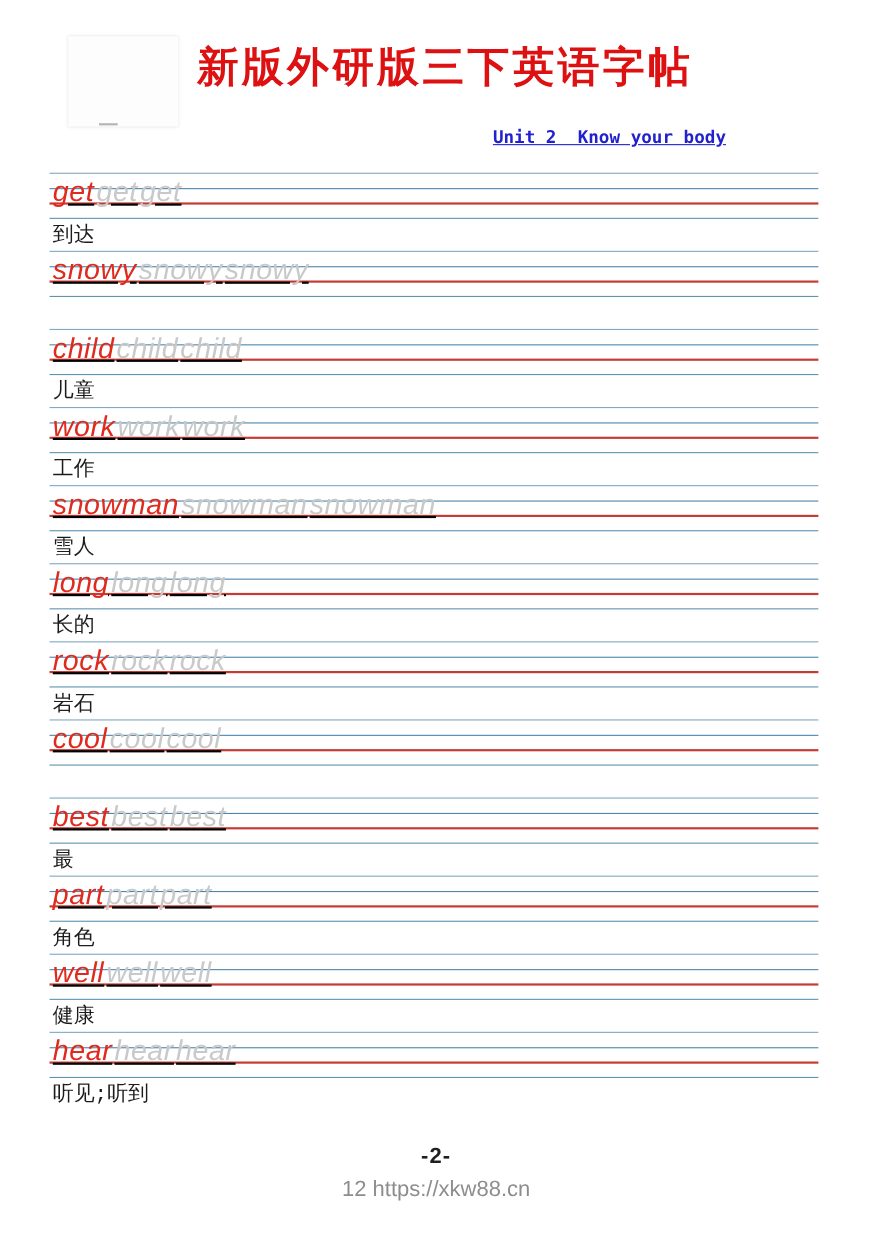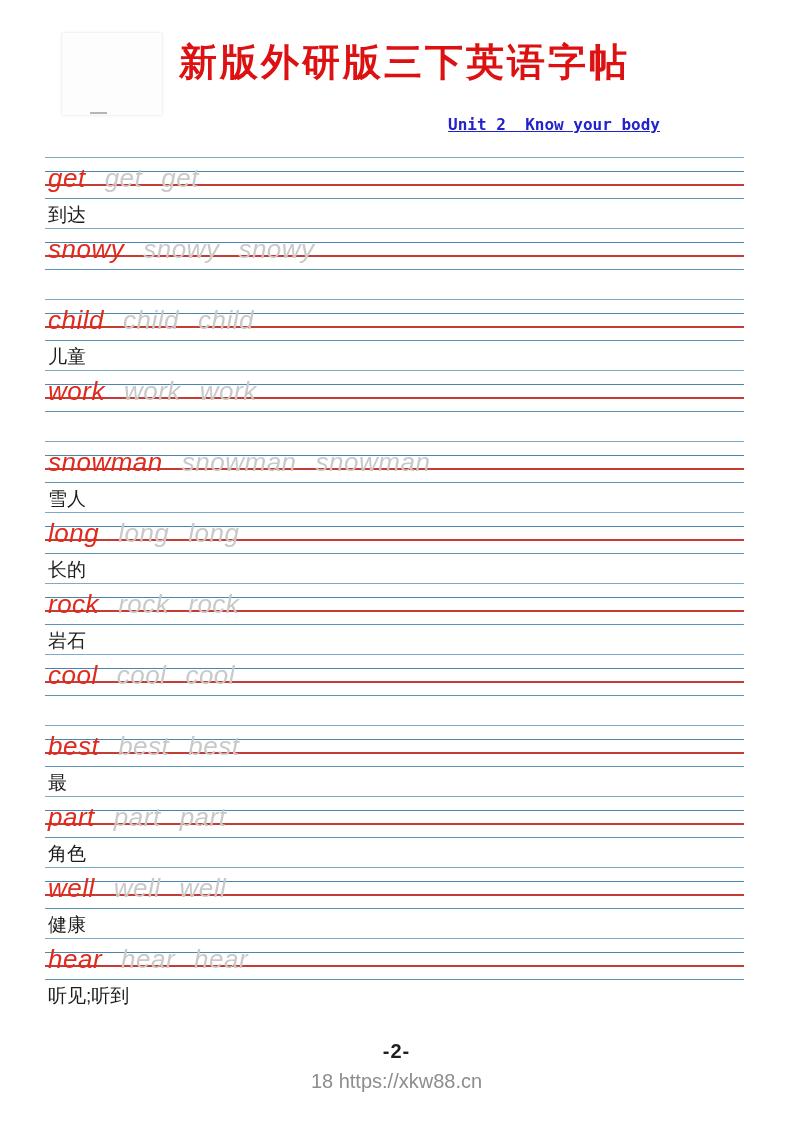--- a/index.html
+++ b/index.html
@@ -55,36 +55,37 @@
   .words{position:absolute;left:45px;top:157px;width:699px;}
   .word-unit{height:71px;position:relative;}
   .guide{position:relative;height:41px;}
   .gl{position:absolute;left:0;right:0;height:0;border-top:1.6px solid var(--line-blue);}
   .gl.l1{top:0;border-top-color:var(--line-blue-light);}
   .gl.l2{top:13.7px;}
   .gl.l3{top:27.4px;border-top:2px solid var(--line-red);}
   .gl.l4{top:41px;border-top-color:var(--line-blue-mid);}
   .wordline{
     position:absolute;left:3px;right:0;top:0;height:41px;
-    display:flex;align-items:flex-end;gap:19px;
+    display:flex;align-items:center;gap:2px;
     z-index:2;
+    text-decoration:underline;
   }
   .w{
     font-family:"Liberation Sans",sans-serif;
     font-style:italic;
     font-size:26px;line-height:1;
     letter-spacing:0.5px;
     margin-bottom:7px;
     white-space:nowrap;
   }
   .w.sample{color:var(--word-red);}
   .w.trace{color:var(--trace-gray);}
   .meaning{
     padding:3px 0 0 3px;height:27px;line-height:27px;
-    font-family:Liberation Sans, sans-serif;
+    font-family:Liberation Mono, monospace;
     font-size:19px;
     color:var(--meaning-ink);
   }
   .footer{position:absolute;top:1040px;left:0;width:100%;text-align:center;}
   .pagenum{
     font-family:"Liberation Sans",sans-serif;
     font-weight:bold;font-size:20px;letter-spacing:1px;
     color:#1f1f1f;
   }
   .url{
@@ -157,20 +158,21 @@
         <div class="gl l1"></div>
         <div class="gl l2"></div>
         <div class="gl l3"></div>
         <div class="gl l4"></div>
         <div class="wordline">
           <span class="w sample">work</span>
           <span class="w trace">work</span>
           <span class="w trace">work</span>
         </div>
       </div>
+      <div class="meaning">工作</div>
     </div>
 
     <div class="word-unit">
       <div class="guide">
         <div class="gl l1"></div>
         <div class="gl l2"></div>
         <div class="gl l3"></div>
         <div class="gl l4"></div>
         <div class="wordline">
           <span class="w sample">snowman</span>
@@ -281,16 +283,16 @@
           <span class="w trace">hear</span>
           <span class="w trace">hear</span>
         </div>
       </div>
       <div class="meaning">听见;听到</div>
     </div>
   </div>
 
   <div class="footer">
     <div class="pagenum">-2-</div>
-    <div class="url">18 https://xkw88.cn</div>
+    <div class="url">12 https://xkw88.cn</div>
   </div>
 
 </div>
 
 </body></html>

